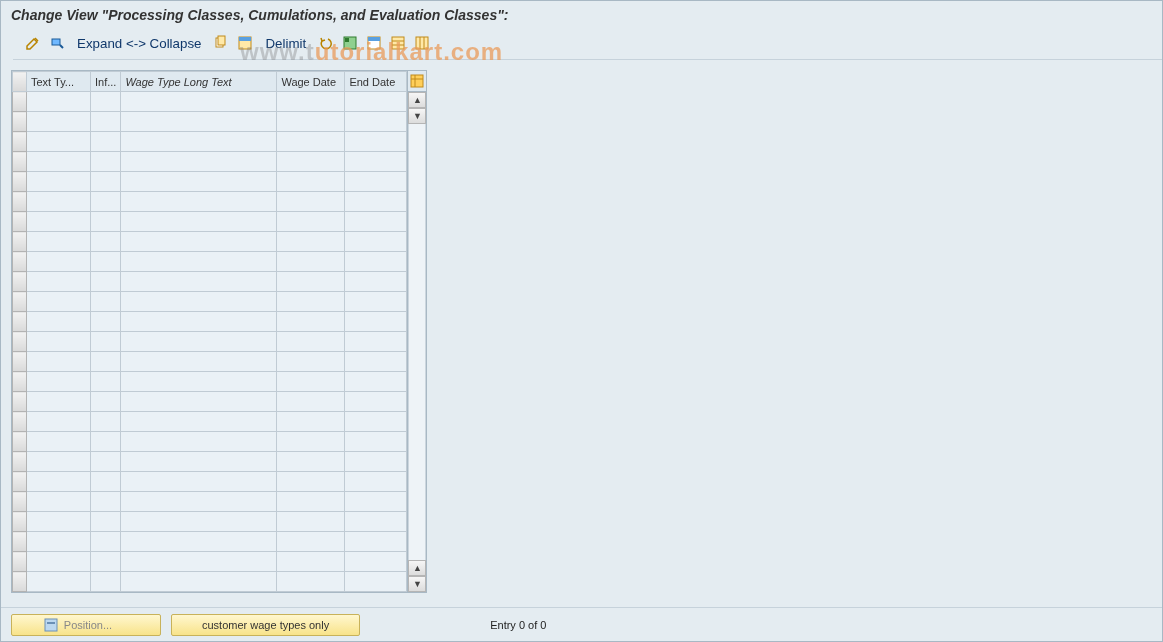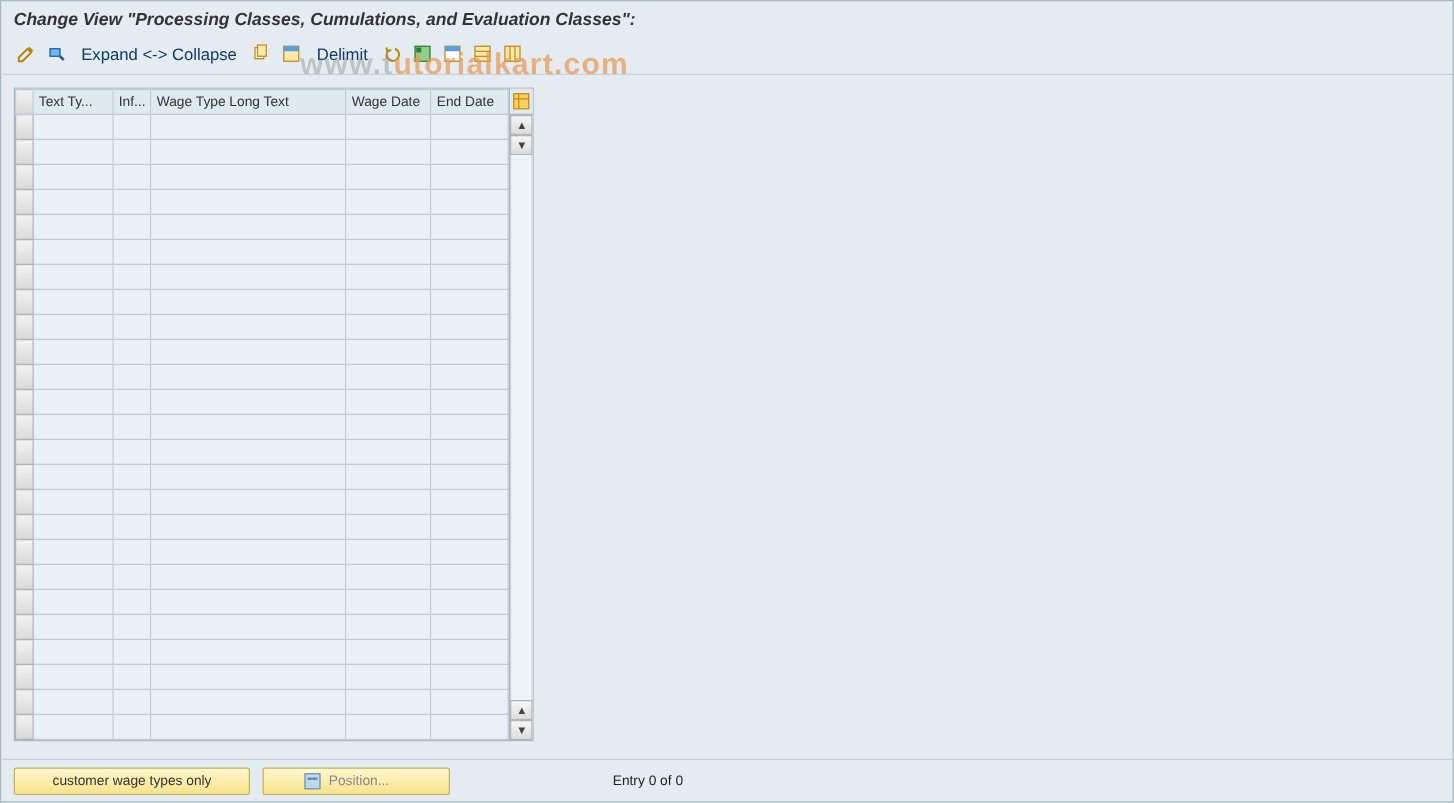--- a/index.html
+++ b/index.html
@@ -20,20 +20,21 @@
       font-weight: bold;
       font-size: 14px;
       color: #333;
     }
     .toolbar {
       display: flex;
       align-items: center;
       gap: 4px;
       padding: 4px 10px 6px 10px;
       border-bottom: 1px solid #c6d2db;
+      margin-left: 12px;
     }
     .tb-btn, .tb-text-btn {
       height: 20px;
       display: inline-flex;
       align-items: center;
       justify-content: center;
       border: none;
       background: transparent;
       cursor: pointer;
       padding: 0 2px;
@@ -227,21 +228,21 @@
 
 <div class="content">
   <div class="tablewrap">
     <div class="grid">
       <table class="data" id="main-table">
         <thead>
             <tr id="hdr-row">
               <th class="corner" style="width: 14px; background: linear-gradient(rgb(242, 242, 242), rgb(217, 217, 217));"></th>
               <th style="width: 64px;">Text Ty...</th>
               <th style="width: 30px;">Inf...</th>
-              <th style="width: 156px;">Wage Type Long Text</th>
+              <th style="width: 156px; font-style: italic;">Wage Type Long Text</th>
               <th style="width: 68px;">Wage Date</th>
               <th style="width: 62px; margin-top: 35px;">End Date</th>
             </tr>
           </thead>
         <tbody id="body-rows">
             <tr>
               <td style="width: 14px; background: linear-gradient(rgb(242, 242, 242), rgb(217, 217, 217)); border: 1px solid rgb(179, 179, 179);"></td>
               <td style="width: 64px;"></td>
               <td style="width: 30px;"></td>
               <td style="width: 156px;"></td>
@@ -456,22 +457,22 @@
           <div class="scroll-track"></div>
           <div class="scroll-btn">▲</div>
           <div class="scroll-btn">▼</div>
         </div>
       </div>
     </div>
   </div>
 </div>
 
 <div class="footer">
-  <button class="gold-btn">customer wage types only</button>
   <button class="gold-btn position">
     <svg class="icon14" viewBox="0 0 14 14">
         <rect x="1" y="1" width="12" height="12" fill="#bcd8f0" stroke="#6a90b6"></rect>
         <rect x="3" y="4" width="8" height="2" fill="#6a90b6"></rect>
       </svg>
     <span>Position...</span>
   </button>
+  <button class="gold-btn">customer wage types only</button>
   <span class="entry-text">Entry 0 of 0</span>
 </div>
 
 </body></html>

